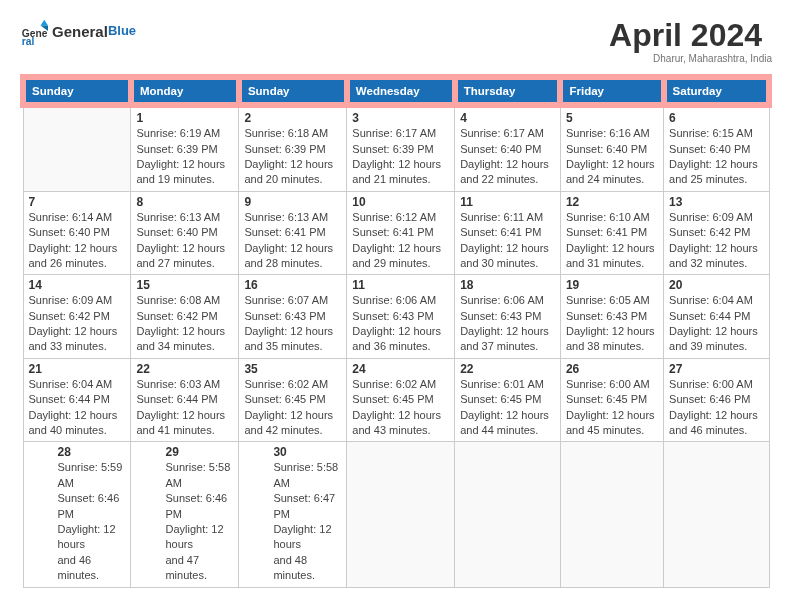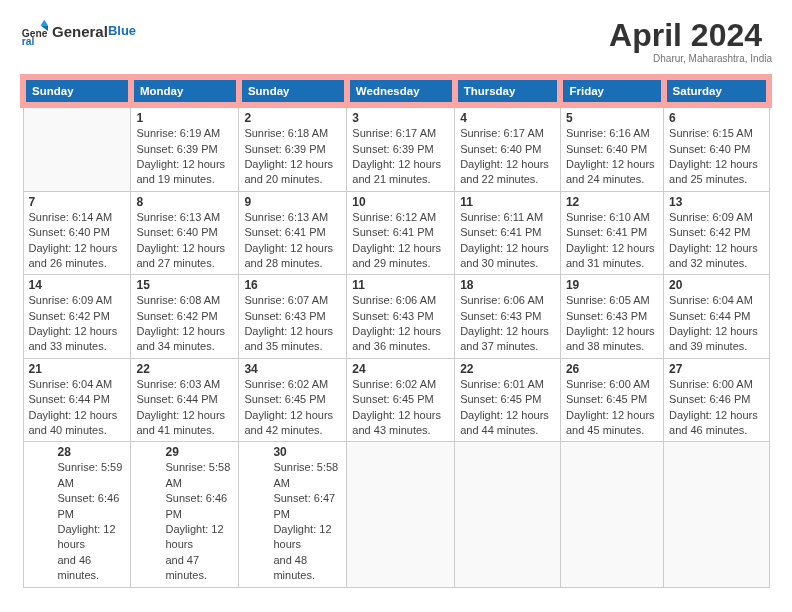--- a/index.html
+++ b/index.html
@@ -228,21 +228,21 @@
         <tr>
           <td>
             <span class="day-num">21</span>
             <div class="day-info">Sunrise: 6:04 AM<br>Sunset: 6:44 PM<br>Daylight: 12 hours<br>and 40 minutes.</div>
           </td>
           <td>
             <span class="day-num">22</span>
             <div class="day-info">Sunrise: 6:03 AM<br>Sunset: 6:44 PM<br>Daylight: 12 hours<br>and 41 minutes.</div>
           </td>
           <td>
-            <span class="day-num">34</span>
+            <span class="day-num">35</span>
             <div class="day-info">Sunrise: 6:02 AM<br>Sunset: 6:45 PM<br>Daylight: 12 hours<br>and 42 minutes.</div>
           </td>
           <td>
             <span class="day-num">24</span>
             <div class="day-info">Sunrise: 6:02 AM<br>Sunset: 6:45 PM<br>Daylight: 12 hours<br>and 43 minutes.</div>
           </td>
           <td>
             <span class="day-num">22</span>
             <div class="day-info">Sunrise: 6:01 AM<br>Sunset: 6:45 PM<br>Daylight: 12 hours<br>and 44 minutes.</div>
           </td>

